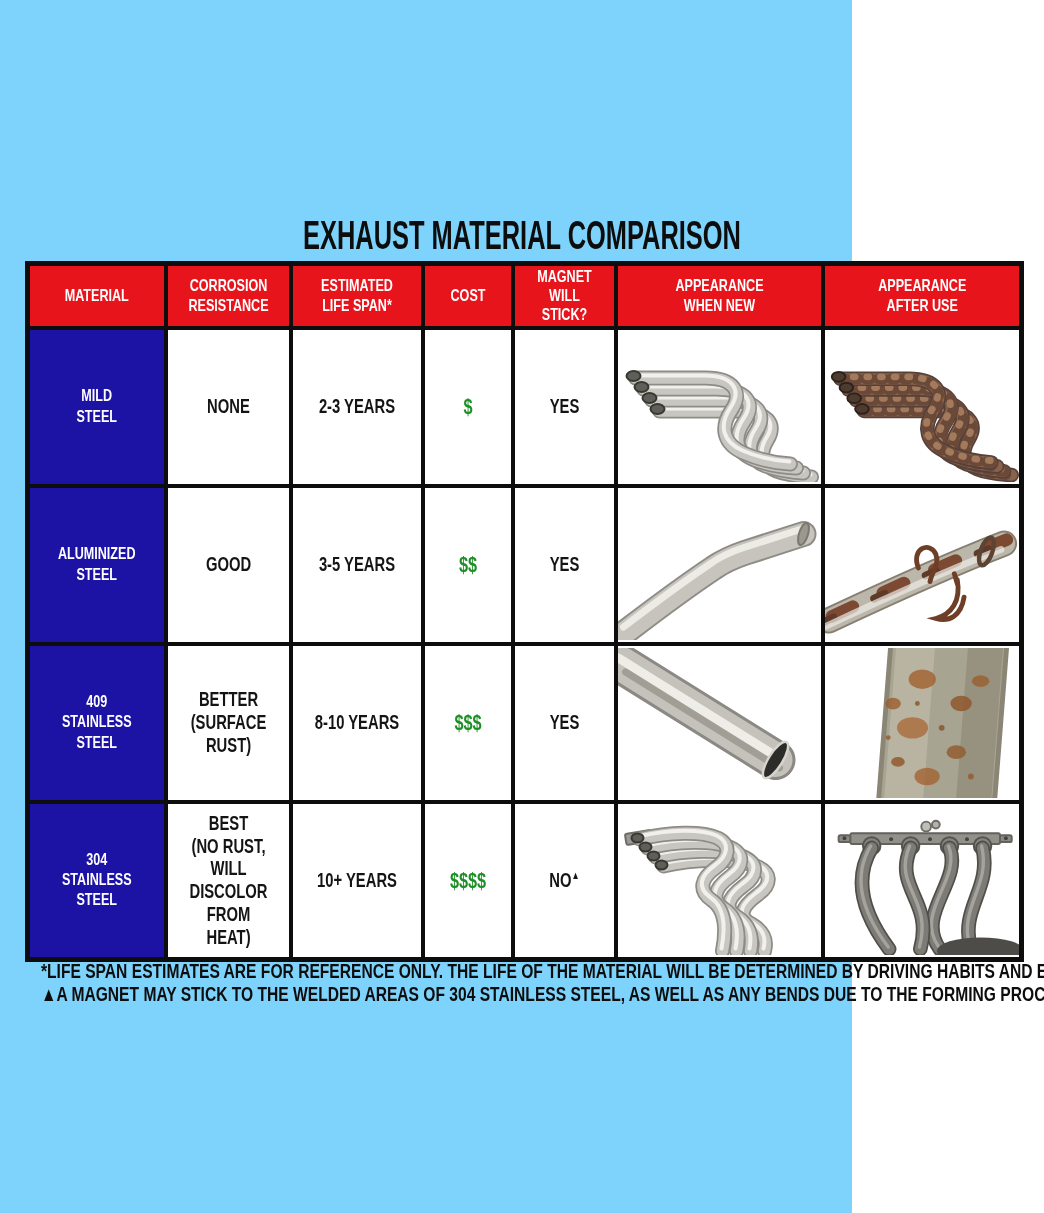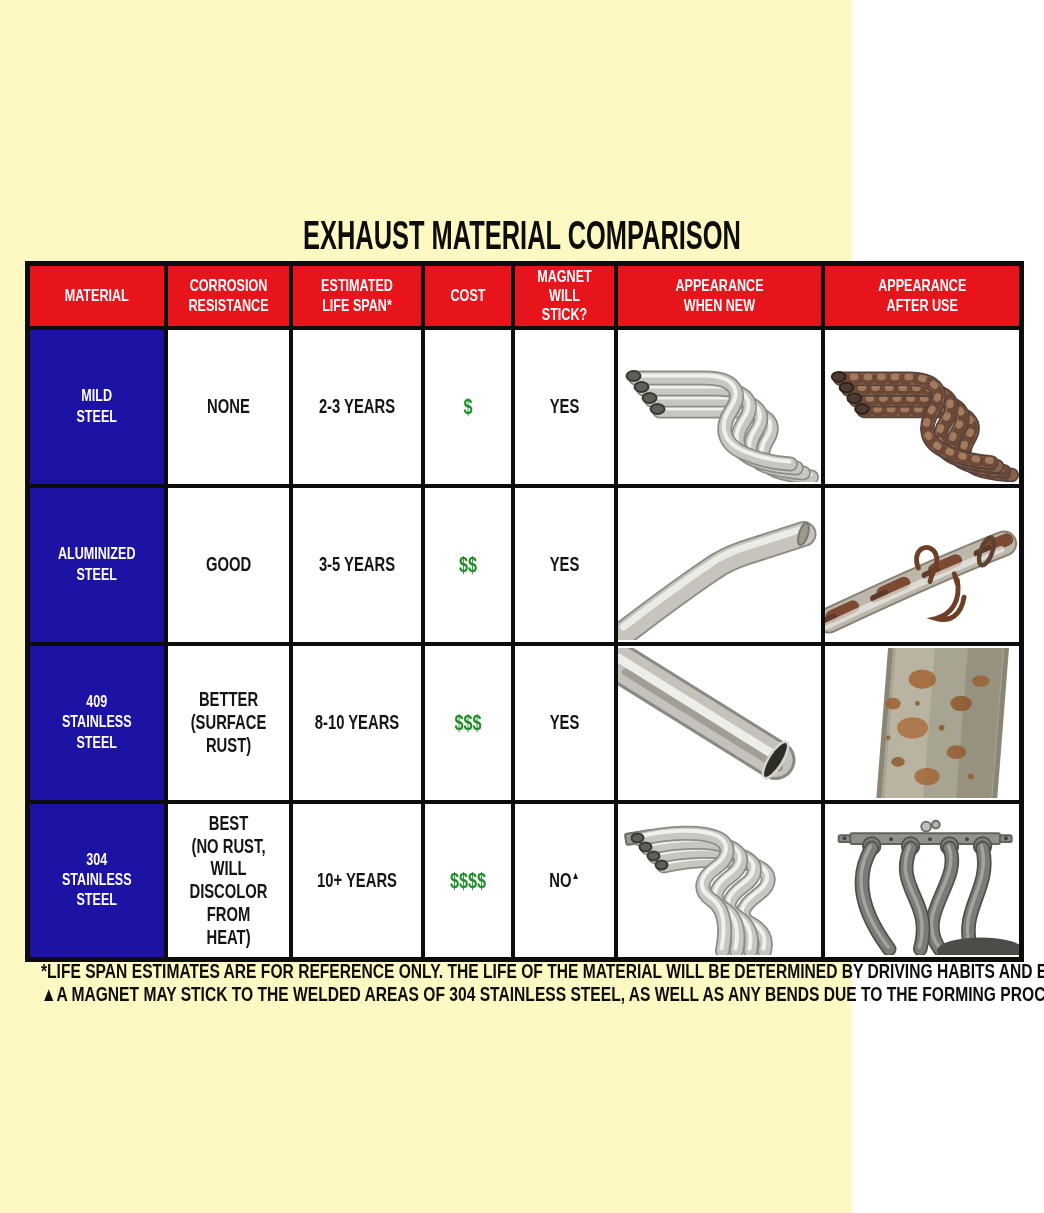--- a/index.html
+++ b/index.html
@@ -1,17 +1,17 @@
 <!DOCTYPE html>
 <html><head>
 <meta charset="utf-8">
 <style>
   html,body{margin:0;padding:0;background:#ffffff;width:1044px;height:1213px;overflow:hidden;
     font-family:"Liberation Sans", sans-serif;}
-  .page{position:relative;width:852px;height:1213px;background:#fef9c3;}
+  .page{position:relative;width:852px;height:1213px;background:#7dd3fc;}
 
   
   .title{position:absolute;top:215px;left:0;width:1044px;margin:0;text-align:center;
     font-size:41px;line-height:1.0;font-weight:bold;color:#0d0d0d;
     transform:scaleX(0.62);transform-origin:50% 50%;letter-spacing:0px;white-space:nowrap;}
 
   
   table.cmp{position:absolute;top:261px;left:25px;width:994px;border-collapse:collapse;
     table-layout:fixed;border:5px solid #0d0d0d;background:#ffffff;}
   .cmp th,.cmp td{border:4px solid #0d0d0d;padding:0;text-align:center;vertical-align:middle;overflow:hidden;}

